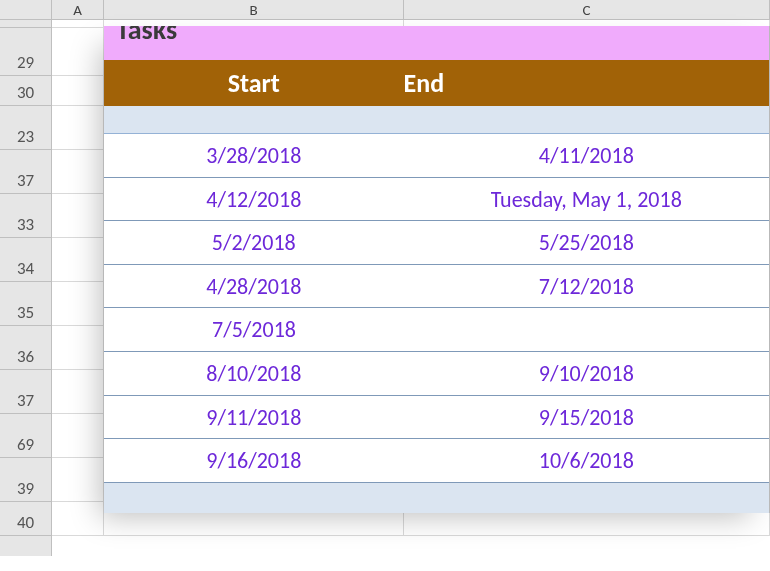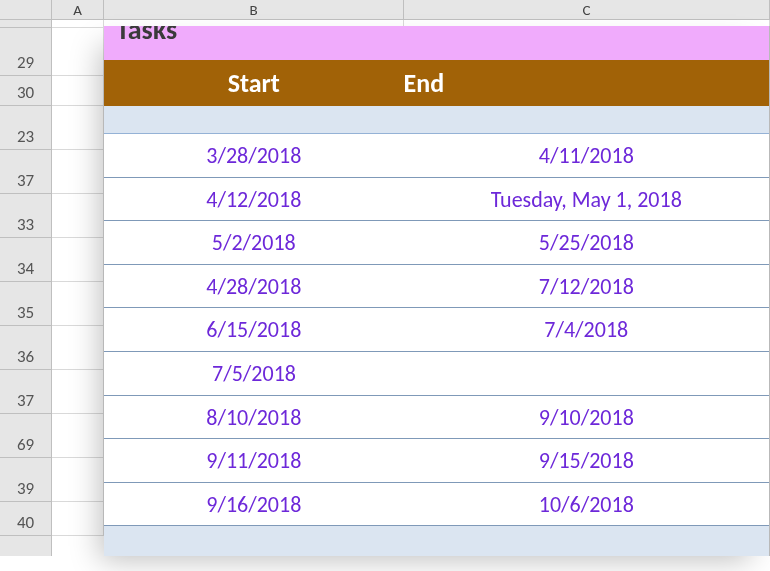--- a/index.html
+++ b/index.html
@@ -260,24 +260,20 @@
       </div>
       <div class="tr">
         <div class="td b">5/2/2018</div>
         <div class="td c">5/25/2018</div>
       </div>
       <div class="tr">
         <div class="td b">4/28/2018</div>
         <div class="td c">7/12/2018</div>
       </div>
       <div class="tr">
-        <div class="td b">6/15/2018</div>
-        <div class="td c">7/4/2018</div>
-      </div>
-      <div class="tr">
         <div class="td b">7/5/2018</div>
       </div>
       <div class="tr">
         <div class="td b">8/10/2018</div>
         <div class="td c">9/10/2018</div>
       </div>
       <div class="tr">
         <div class="td b">9/11/2018</div>
         <div class="td c">9/15/2018</div>
       </div>

